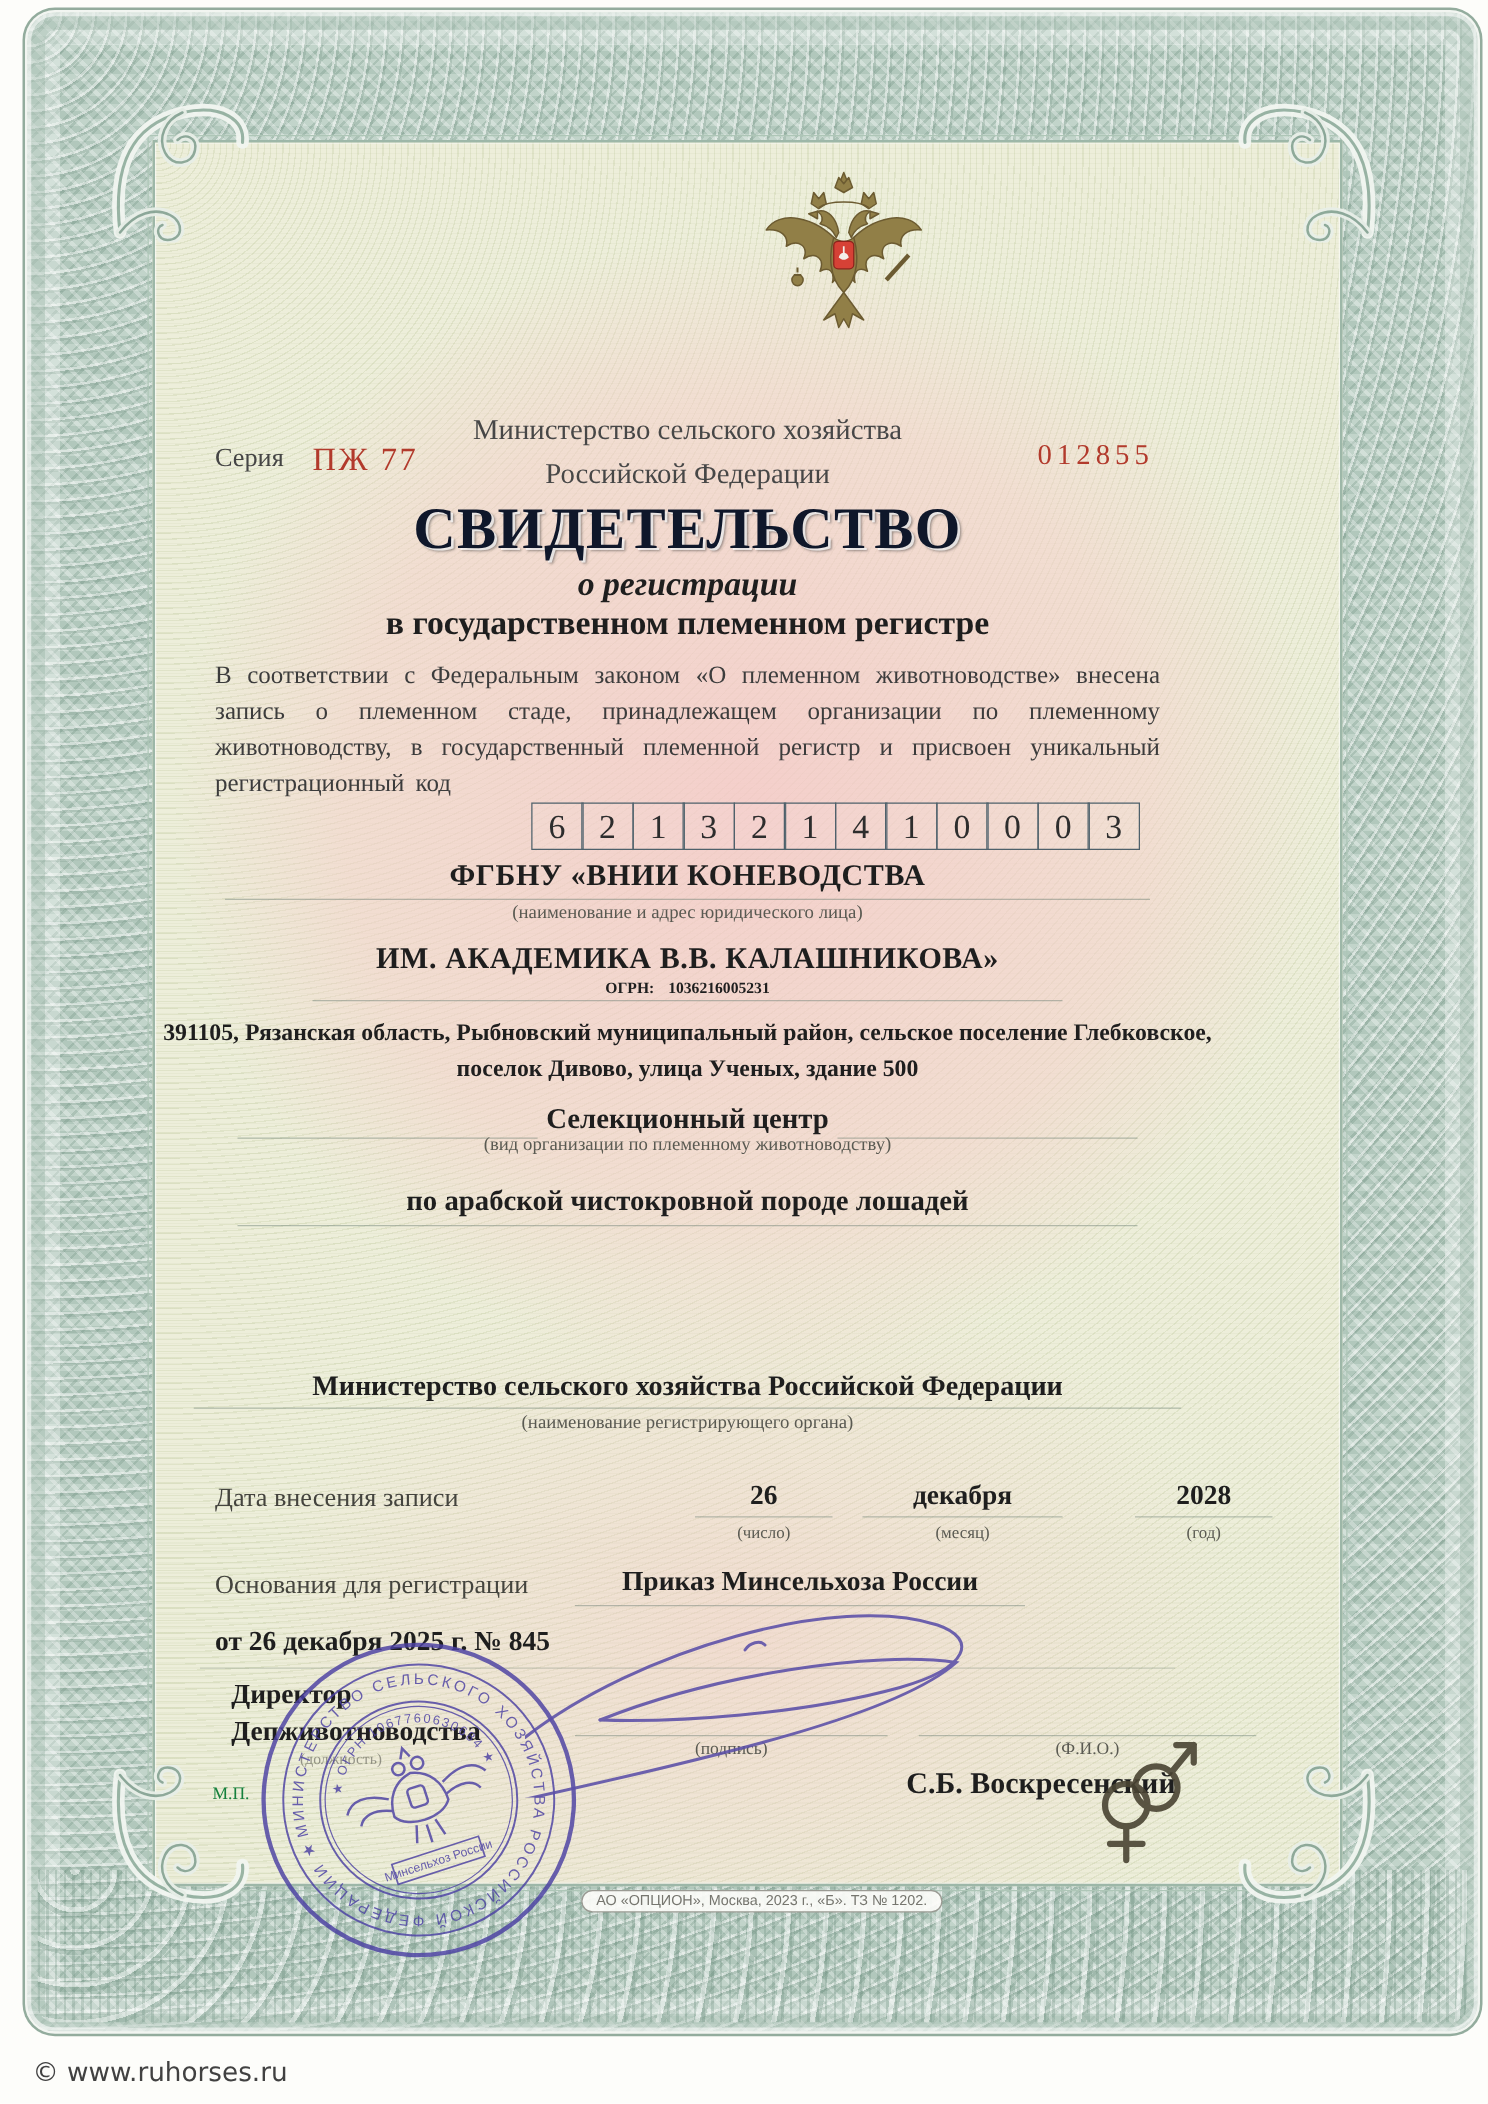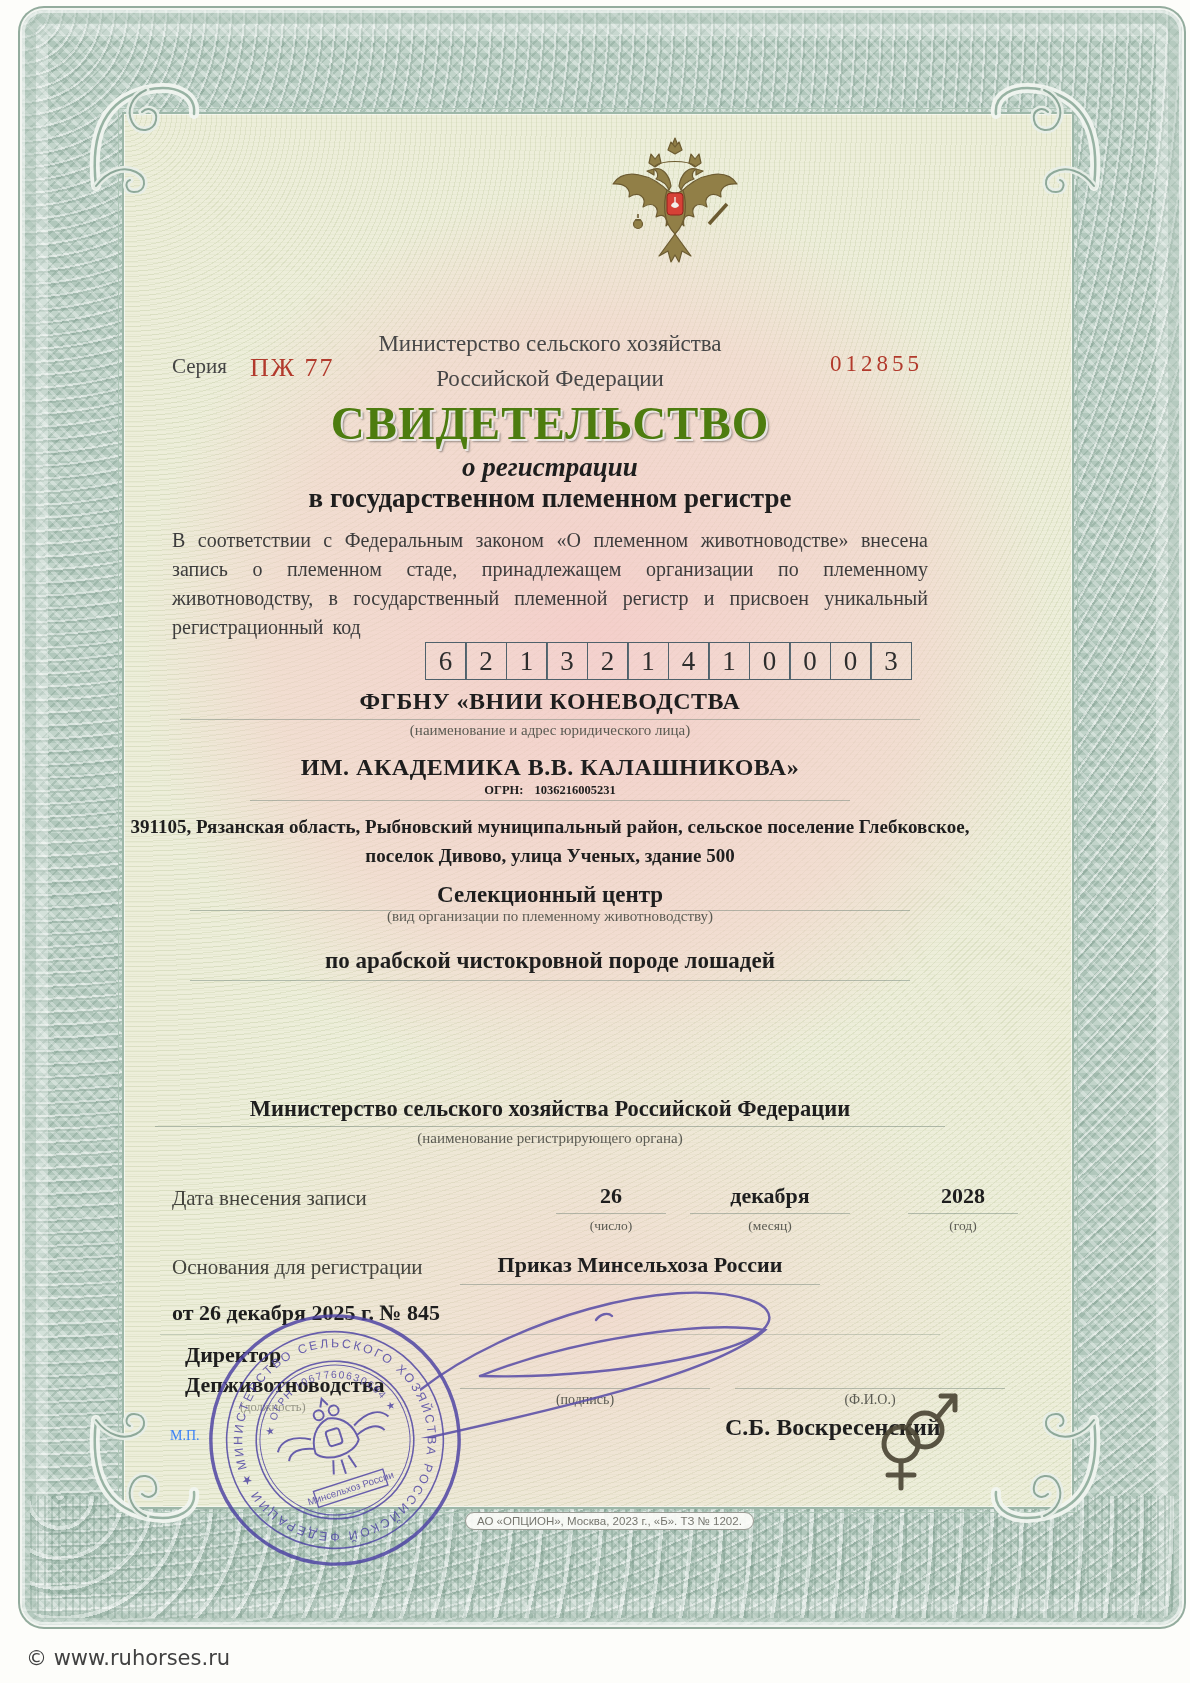--- a/index.html
+++ b/index.html
@@ -46,21 +46,21 @@
   .corner{position:absolute;width:120px;height:120px;z-index:3;opacity:.95;}
   
   .content{position:absolute;left:130px;top:0;width:840px;height:1683px;z-index:4;}
   .abs{position:absolute;}
   .ctr{left:0;width:100%;text-align:center;}
   .b{font-weight:bold;color:#1e1e1e;}
   .red{color:#b23a2c;}
   .caption{font-size:15px;color:#5a5a52;}
   .rule{position:absolute;height:1px;background:rgba(105,125,113,.45);}
   .title-main{
-    font-size:47px;font-weight:bold;letter-spacing:1px;color:#4d7c0f;
+    font-size:47px;font-weight:bold;letter-spacing:1px;color:#0f172a;
     text-shadow:2px 2px 0 rgba(255,255,255,.75), 3px 3px 2px rgba(45,45,45,.45);
   }
   .code-row{display:flex;}
   .code-cell{
     width:40px;height:36px;margin-left:-1.5px;border:1.5px solid #4f616b;
     display:flex;align-items:center;justify-content:center;
     font-size:27px;color:#2d2d2d;background:rgba(255,255,255,.06);
   }
   .fineprint{
     position:absolute;left:465px;top:1512px;z-index:7;
@@ -206,21 +206,21 @@
 
     <div class="abs" style="left:42px;top:1255px;font-size:21px;color:#44443e;">Основания для регистрации</div>
     <div class="abs b" style="left:340px;top:1252px;width:340px;text-align:center;font-size:22px;">Приказ Минсельхоза России</div>
     <div class="rule" style="left:330px;top:1284px;width:360px;"></div>
     <div class="abs b" style="left:42px;top:1300px;font-size:22px;">от 26 декабря 2025 г. № 845</div>
     <div class="rule" style="left:30px;top:1334px;width:780px;opacity:.6;"></div>
 
     <div class="abs b" style="left:55px;top:1342px;font-size:22px;">Директор</div>
     <div class="abs b" style="left:55px;top:1372px;font-size:22px;">Депживотноводства</div>
     <div class="abs caption" style="left:110px;top:1400px;font-size:12.5px;opacity:.6;">(должность)</div>
-    <div class="abs" style="left:40px;top:1428px;font-size:14px;color:#3b82f6;">М.П.</div>
+    <div class="abs" style="left:40px;top:1428px;font-size:14px;color:#15803d;">М.П.</div>
 
     <div class="rule" style="left:330px;top:1388px;width:250px;"></div>
     <div class="abs caption" style="left:385px;top:1392px;width:140px;text-align:center;font-size:14px;">(подпись)</div>
 
     <div class="abs b" style="left:595px;top:1414px;width:290px;text-align:left;font-size:24px;">С.Б. Воскресенский</div>
     <div class="rule" style="left:605px;top:1388px;width:270px;"></div>
     <div class="abs caption" style="left:605px;top:1392px;width:270px;text-align:center;font-size:14px;">(Ф.И.О.)</div>
   </div>
 
   <svg class="stampwrap" viewBox="0 0 270 270">

